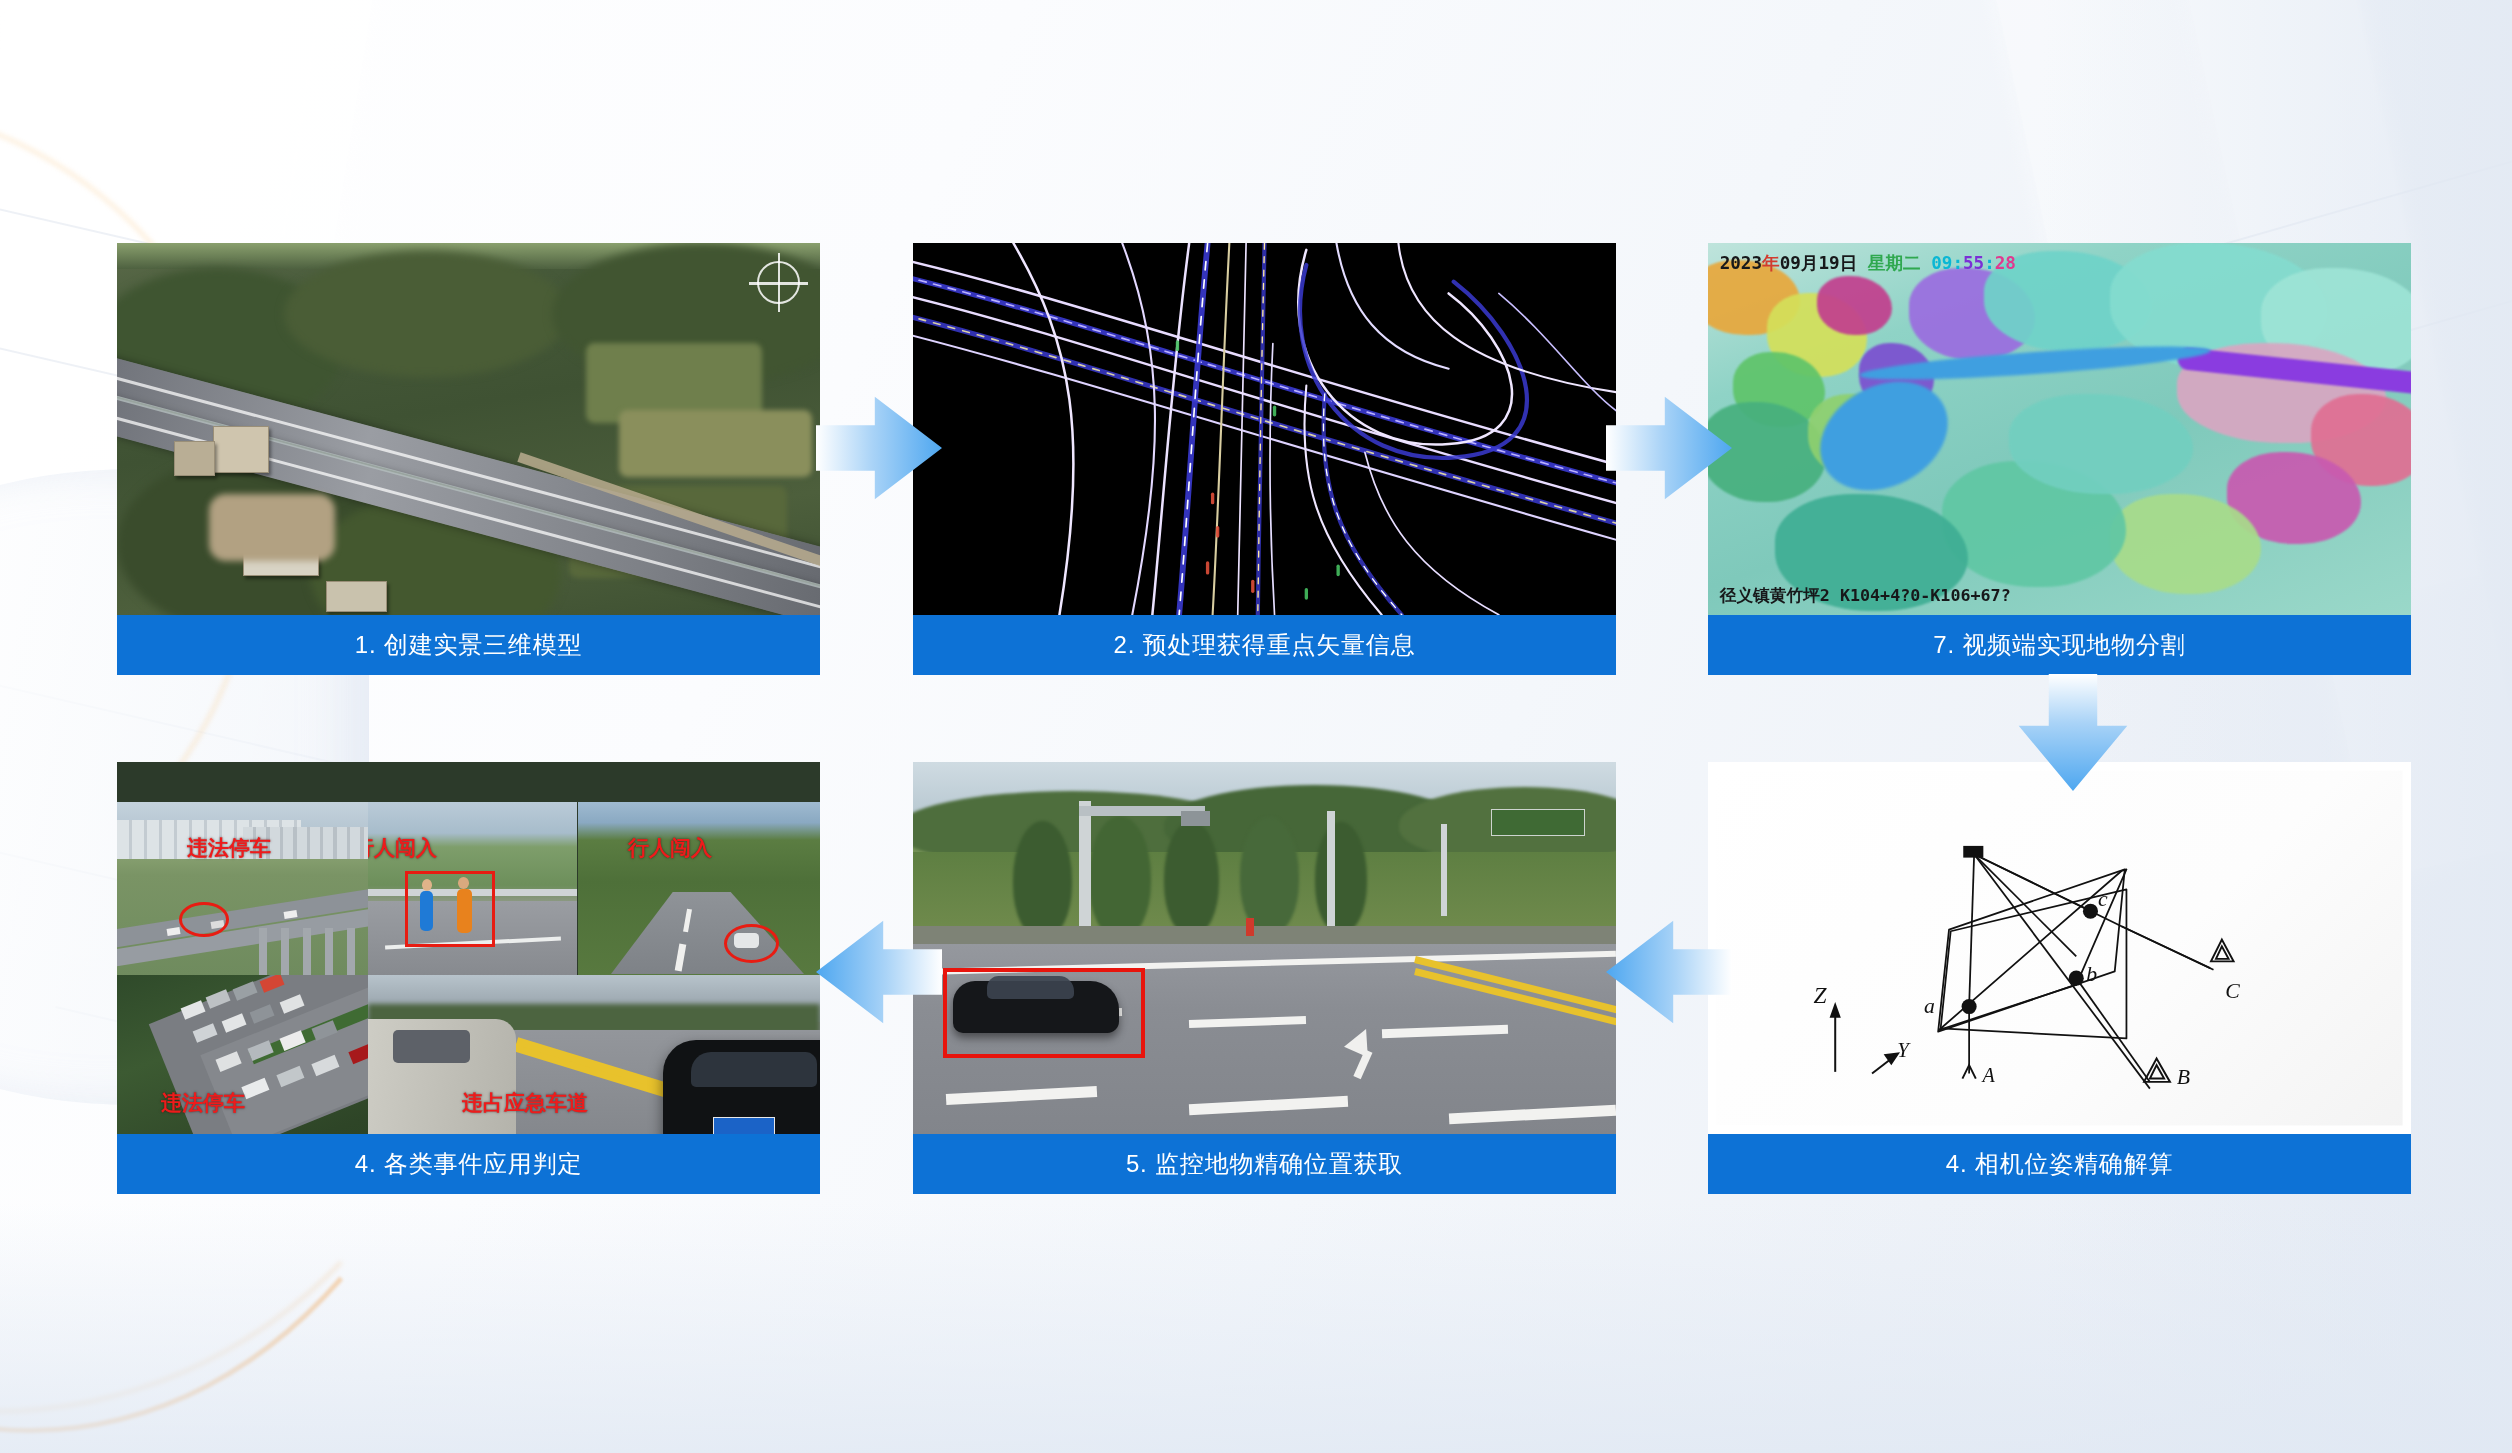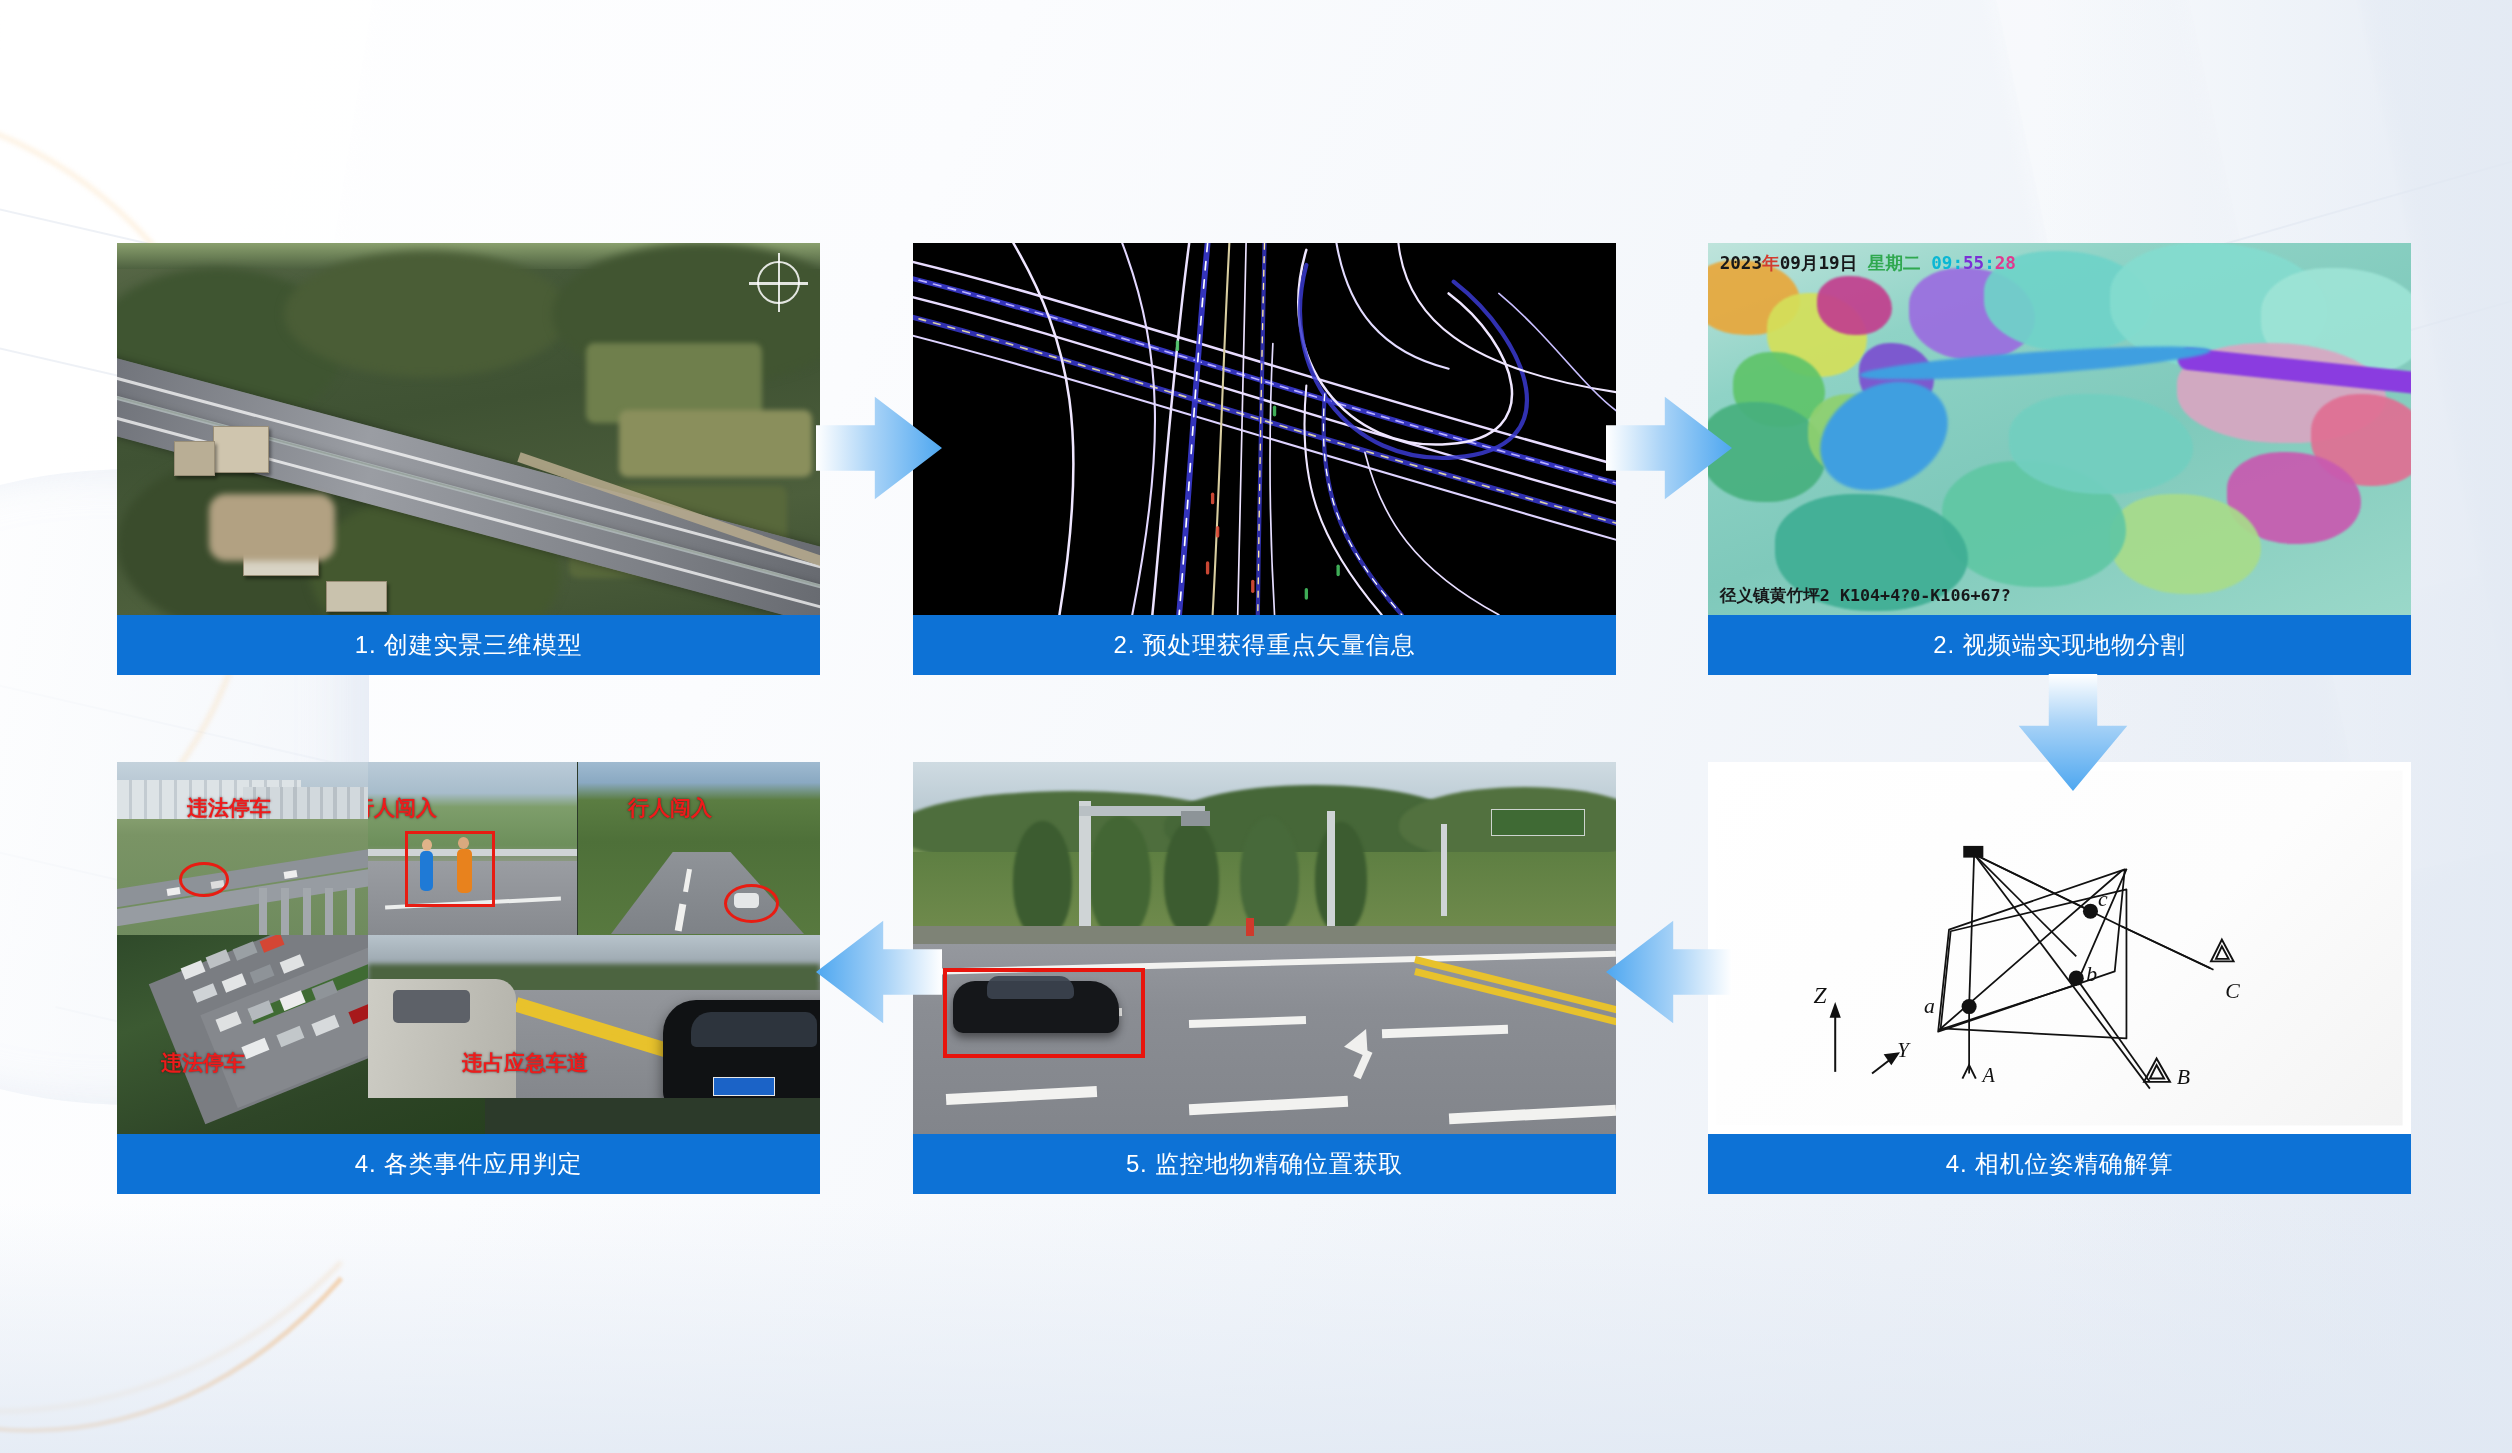--- a/index.html
+++ b/index.html
@@ -68,21 +68,21 @@
   .p5 .yellow{position:absolute;background:#e8c22c;}
   .p5 .tree{position:absolute;border-radius:50% 50% 45% 45%;filter:blur(1.7px);}
   .p5 .pole{position:absolute;background:#cfd4d6;}
   .p5 .gantry{position:absolute;background:#b9c0c4;}
   .p5 .redbox{position:absolute;border:4.2px solid #e8140c;}
   .p5 .car{position:absolute;background:#15171a;border-radius:22px 28.5px 11.7px 10px;
            box-shadow:0 5px 8.4px rgba(0,0,0,.45);}
   .p5 .glass{position:absolute;background:#3c4450;border-radius:11.7px 15px 5px 5px;opacity:.9;}
   
   .p6{background:#2c3a2a;}
-  .m{position:absolute;overflow:hidden;}
+  .m{position:absolute;overflow:hidden;margin-top:40px;}
   .mlabel{position:absolute;color:#ee1b1b;font-weight:bold;white-space:nowrap;
           text-shadow:0 0 2.5px rgba(0,0,0,.55);
           font-family:"Liberation Sans","DejaVu Sans",sans-serif;}
   .ellipse{position:absolute;border:3.3px solid #e81c12;border-radius:50%;}
   .rectmark{position:absolute;border:3.3px solid #e81c12;}
 </style>
 </head>
 <body>
 
 <div id="bg">
@@ -280,21 +280,21 @@
           <span class="osd-d">2023</span><span class="osd-r">年</span><span class="osd-d">09</span><span class="osd-d">月</span><span class="osd-d">19</span><span class="osd-d">日</span>
           <span class="osd-g">星期二</span>
           <span class="osd-c">09</span><span class="osd-c">:</span><span class="osd-p">55</span><span class="osd-c">:</span><span class="osd-m">28</span>
         </div>
 
         <div class="osd-bot">
           <span class="osd-d">径义镇黄竹坪2</span>
           <span class="osd-d">K104+4?0-K106+67?</span>
         </div>
       </div>
-      <div class="caption">2. 视频端实现地物分割</div>
+      <div class="caption">7. 视频端实现地物分割</div>
     </div>
   </div>
 
   <div class="cell" style="left:1708px;top:762px;width:703px;height:432px;">
     <div class="panel">
       <div class="thumb p4">
         <div class="p4wrap">
           <svg viewBox="0 0 840 444" width="703" height="372">
             <g fill="none" stroke="#111" stroke-width="2.1" stroke-linejoin="round">
 

